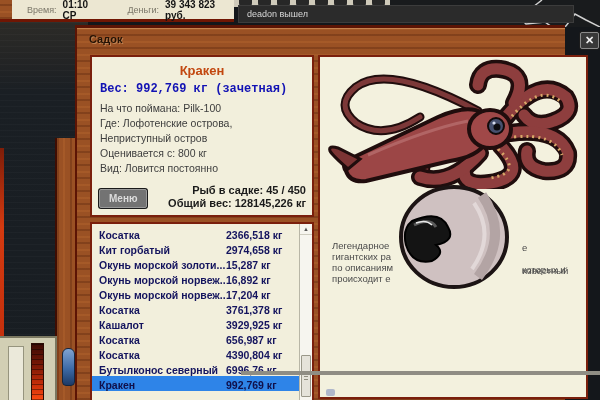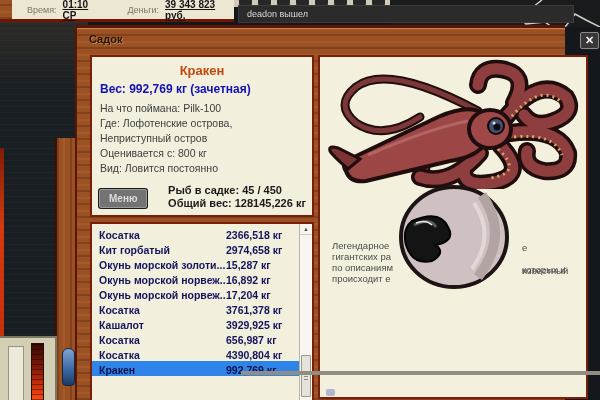--- a/index.html
+++ b/index.html
@@ -37,21 +37,21 @@
       repeating-linear-gradient(180deg, rgba(0,0,0,.4) 0 1px, transparent 1px 5px),
       linear-gradient(180deg,#3a0a04,#7e1a06 40%,#c92f0a 72%,#ff4d12);}
   .pen{position:absolute;left:62px;top:348px;width:13px;height:38px;border-radius:6px 6px 4px 4px;
     background:linear-gradient(180deg,#7fa3d2,#3d6aa6 55%,#1d3a66);border:1px solid #14263e;}
   
   .hud-edge{position:absolute;left:0;top:0;width:12px;height:22px;border-bottom:3px solid #701603;}
   .topbar{position:absolute;left:12px;top:0;width:222px;height:22px;
     background:#ece7d2;border-bottom:3px solid #701603;
     display:flex;align-items:center;gap:6px;padding-left:15px;}
   .topbar .lab{font-size:9px;color:#7a7668;}
-  .topbar .val{font-size:10px;font-weight:bold;color:#141414;text-decoration:underline;}
+  .topbar .val{font-size:10px;font-weight:bold;color:#141414;}
   .topbar .gap{width:14px;}
   .toolstub{position:absolute;left:234px;top:0;width:162px;height:7px;background:#cfcaba;
     display:flex;gap:6px;padding-left:5px;}
   .toolstub div{width:13px;height:7px;background:#272727;border-radius:0 0 4px 4px;}
   .minimap{position:absolute;left:390px;top:0;width:210px;height:27px;background:#191b1d;}
   .chatbar{position:absolute;left:238px;top:5px;width:336px;height:18px;
     background:#2b2b2b;border:1px solid #3c3c3c;display:flex;align-items:center;}
   .chatbar span{font-size:9px;color:#d8d8d8;padding-left:8px;}
   
   .win{position:absolute;left:75px;top:25px;width:490px;height:375px;
@@ -61,26 +61,26 @@
     text-shadow:1px 1px 0 rgba(255,220,170,.35);}
   .close-btn{position:absolute;left:503px;top:4px;width:19px;height:17px;
     background:#383838;border:1px solid #8a8a8a;box-shadow:0 0 0 1px #1c1c1c;border-radius:2px;
     color:#f0f0f0;font-size:11px;font-weight:bold;text-align:center;line-height:15px;cursor:pointer;}
   .panel{position:absolute;background:#f2efdc;border:2px solid #7a1f0c;}
   .p-info{left:13px;top:27px;width:224px;height:162px;}
   .p-list{left:13px;top:194px;width:224px;height:181px;}
   .p-view{left:241px;top:27px;width:270px;height:344px;background:#f3f1de;}
   
   .fish-title{margin-top:6px;text-align:center;font-size:13px;font-weight:bold;color:#c2470f;}
-  .fish-weight{margin:4px 0 5px 8px;font-size:12px;font-weight:bold;color:#1212b4;}
+  .fish-weight{margin:4px 0 5px 8px;font-size:12px;font-weight:bold;color:#1212b4;font-family:Liberation Mono, monospace;}
   .fish-lines{margin-left:8px;margin-right:6px;font-size:10.5px;color:#3d3d3d;line-height:15px;}
   .menu-btn{position:absolute;left:7px;bottom:7px;background:#737373;color:#dcdcdc;
     font-size:10px;font-weight:bold;padding:3px 9px;border:1px solid #9a9a9a;border-radius:2px;
     box-shadow:0 0 0 1px #1a1a1a;cursor:pointer;}
-  .totals{position:absolute;right:6px;bottom:5px;text-align:left;
+  .totals{position:absolute;right:6px;bottom:5px;text-align:right;
     font-size:11px;font-weight:bold;color:#1a1a1a;line-height:13px;}
   
   .rows{position:absolute;left:0;top:0;right:13px;bottom:0;overflow:hidden;padding-top:2px;}
   .row{height:15px;display:flex;align-items:flex-end;font-size:10.5px;font-weight:bold;color:#14145e;cursor:pointer;}
   .row .fname{width:134px;padding-left:7px;white-space:nowrap;overflow:hidden;}
   .row .fw{white-space:nowrap;}
   .row.sel{background:#2e84e8;color:#10104a;}
   .sbar{position:absolute;right:0;top:0;bottom:0;width:13px;background:#f6f5ef;border-left:1px solid #b8b6a6;}
   .sbar .up{height:11px;border-bottom:1px solid #cfcdc0;font-size:6px;color:#555;text-align:center;line-height:11px;cursor:pointer;}
   .thumb{position:absolute;left:1px;top:131px;width:10px;height:42px;background:#e5e3da;
@@ -186,20 +186,24 @@
             <span class="fname">Кашалот</span>
             <span class="fw">3929,925 кг</span>
           </div>
           <div class="row">
             <span class="fname">Косатка</span>
             <span class="fw">656,987 кг</span>
           </div>
           <div class="row">
             <span class="fname">Косатка</span>
             <span class="fw">4390,804 кг</span>
+          </div>
+          <div class="row">
+            <span class="fname">Бутылконос северный</span>
+            <span class="fw">6996,76 кг</span>
           </div>
           <div class="row sel">
             <span class="fname">Кракен</span>
             <span class="fw">992,769 кг</span>
           </div>
         </div>
       <div class="sbar">
         <div class="up">▲</div>
         <div class="thumb"></div>
       </div>

